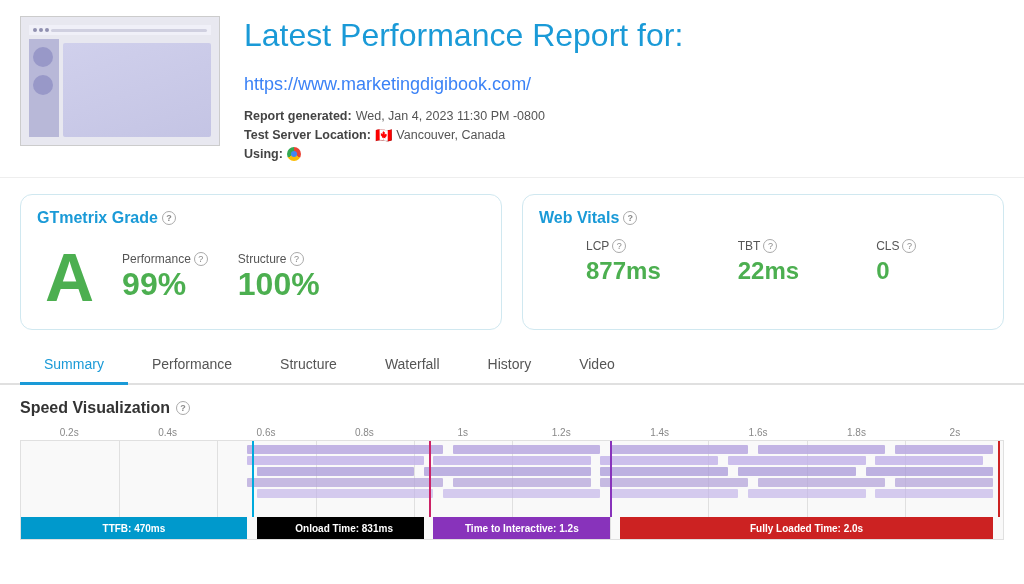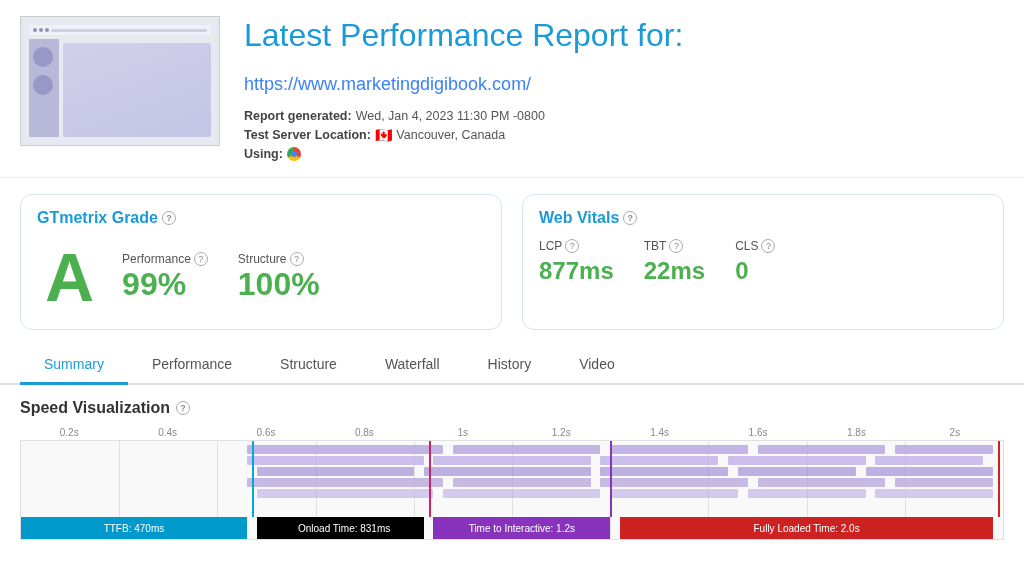--- a/index.html
+++ b/index.html
@@ -194,20 +194,21 @@
       color: #4caf50;
     }
 
     .web-vitals-inner {
       display: flex;
       gap: 30px;
     }
     .vital-item {
       display: flex;
       flex-direction: column;
+      margin-left: 47px;
     }
     .vital-label {
       font-size: 12px;
       color: #555;
       display: flex;
       align-items: center;
       gap: 3px;
       margin-bottom: 4px;
     }
     .vital-value {
@@ -273,21 +274,21 @@
 
     
     .annotation-bar {
       position: absolute;
       bottom: 0;
       height: 22px;
       display: flex;
       align-items: center;
       justify-content: center;
       font-size: 10px;
-      font-weight: normal;
+      font-weight: bold;
       color: #fff;
       white-space: nowrap;
     }
 
     
     .grid-line {
       position: absolute;
       top: 0;
       bottom: 0;
       width: 1px;

